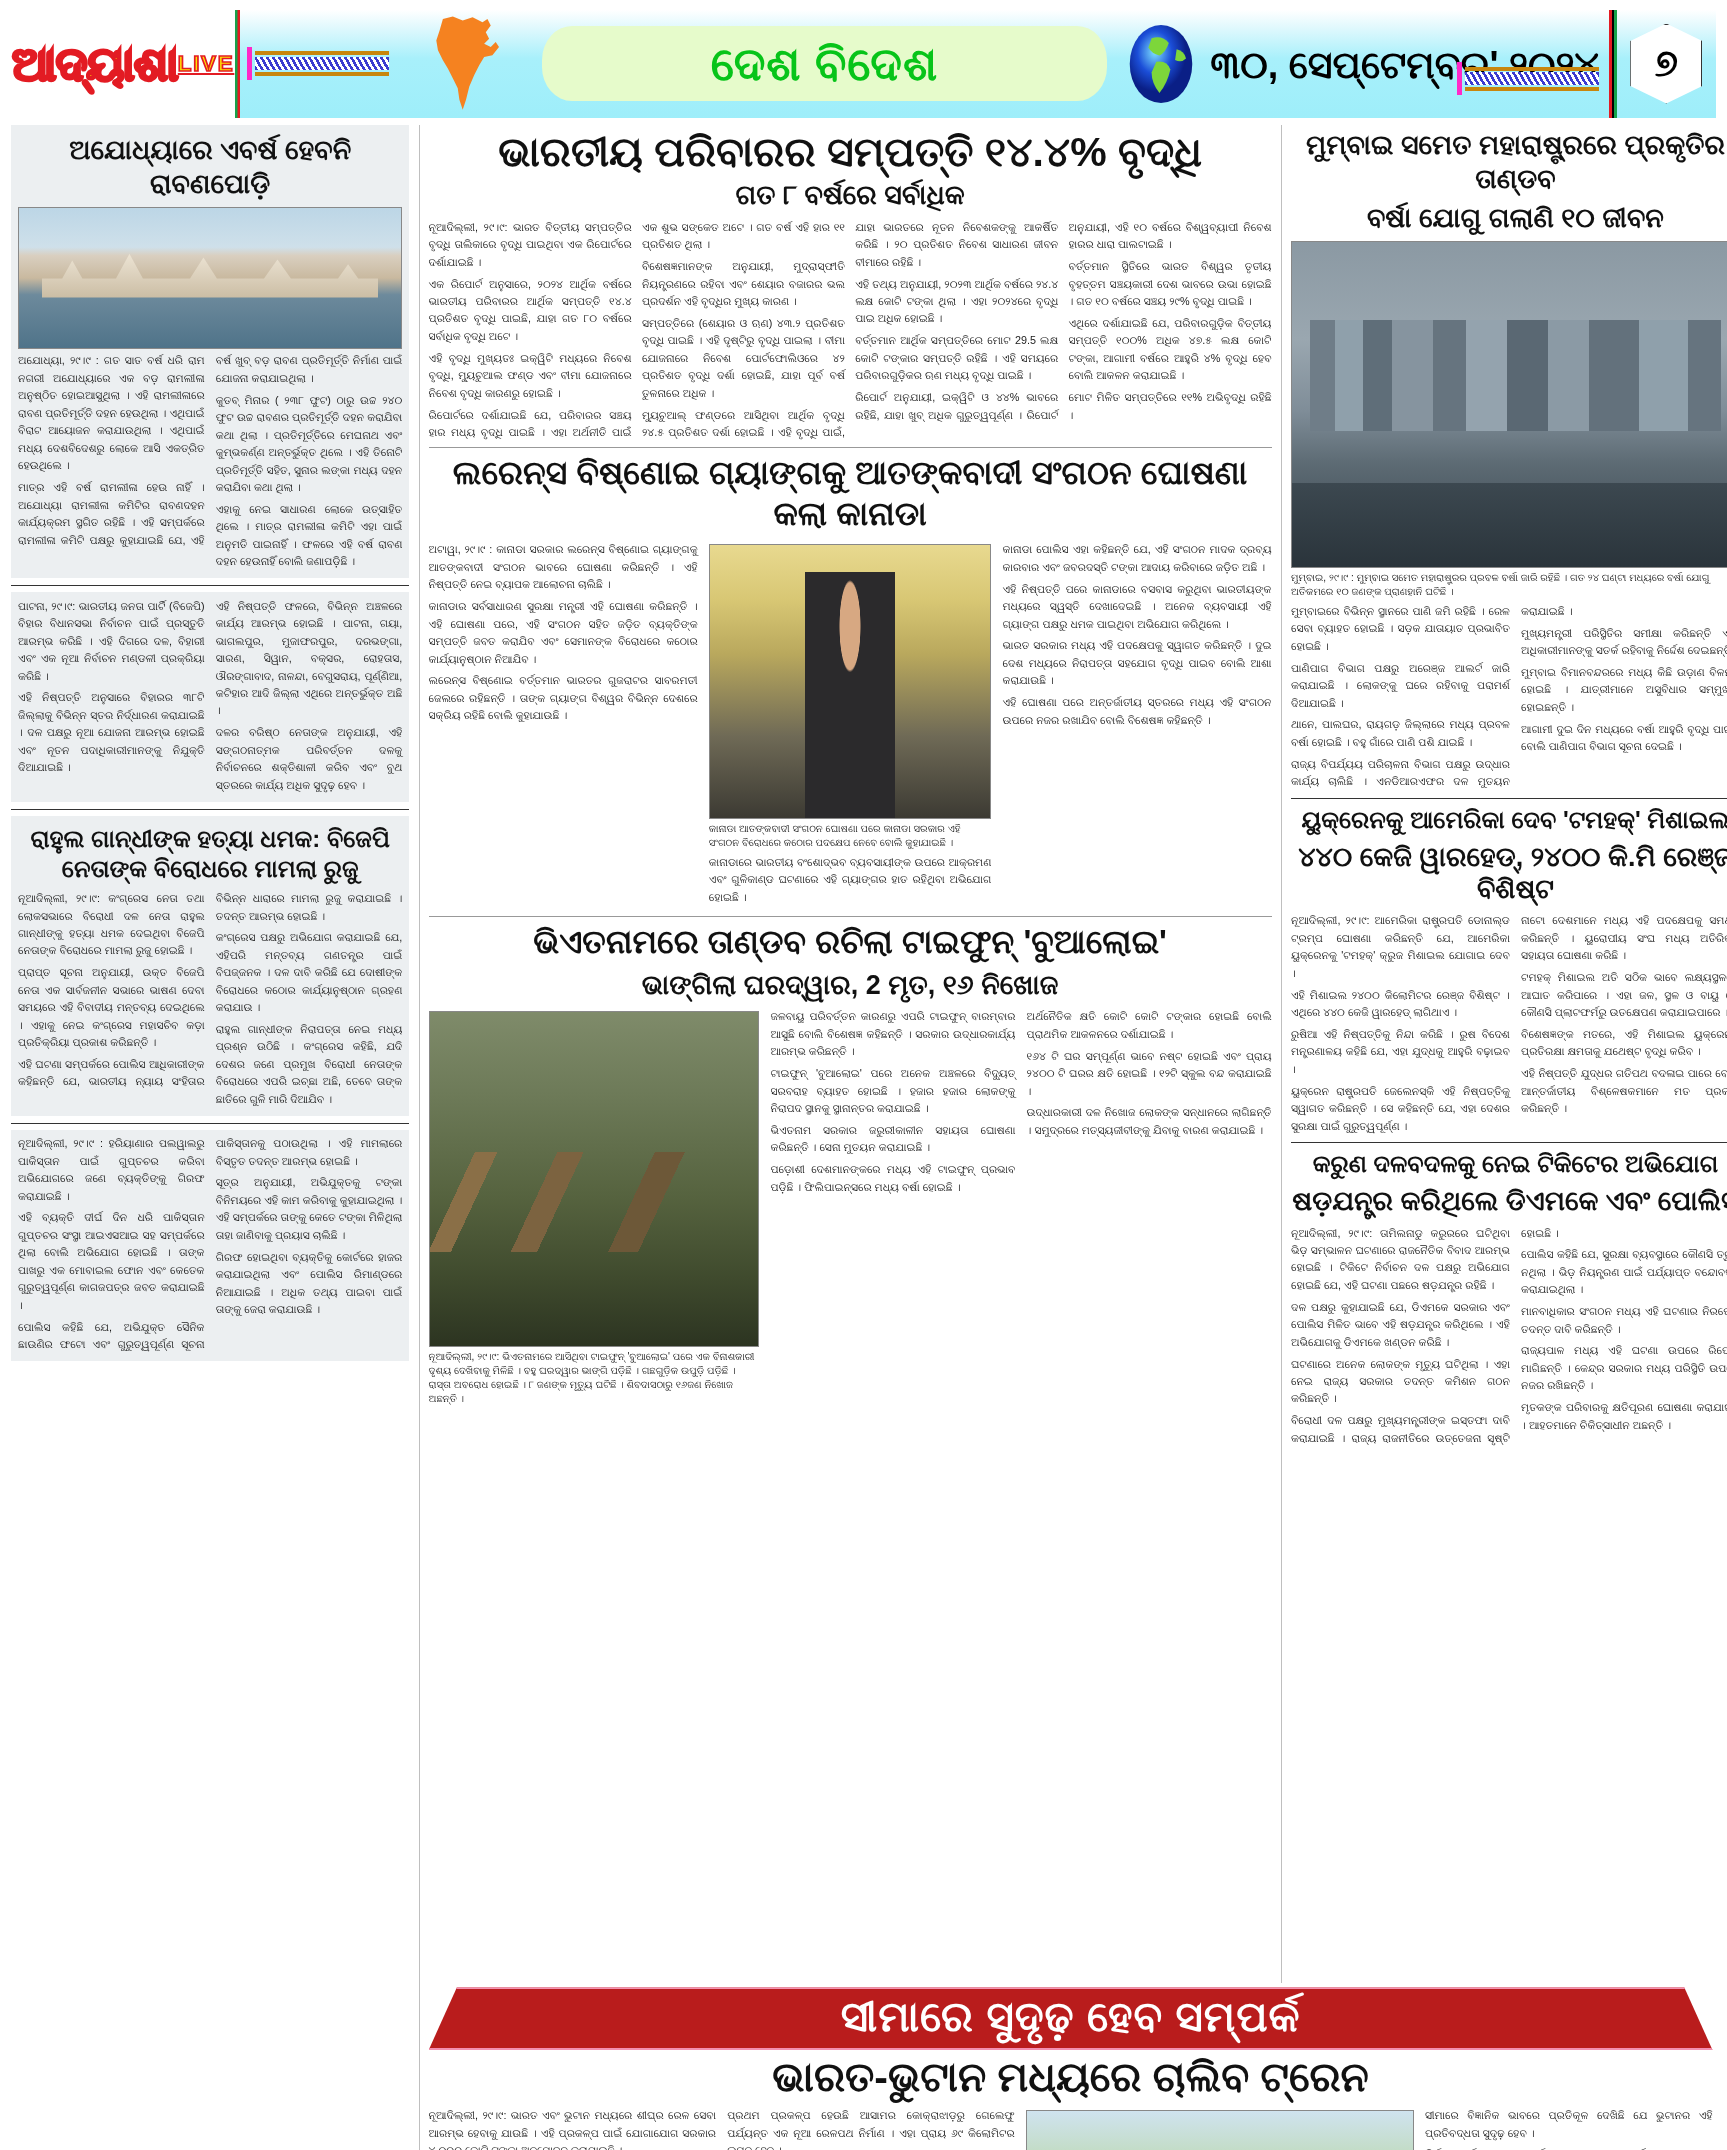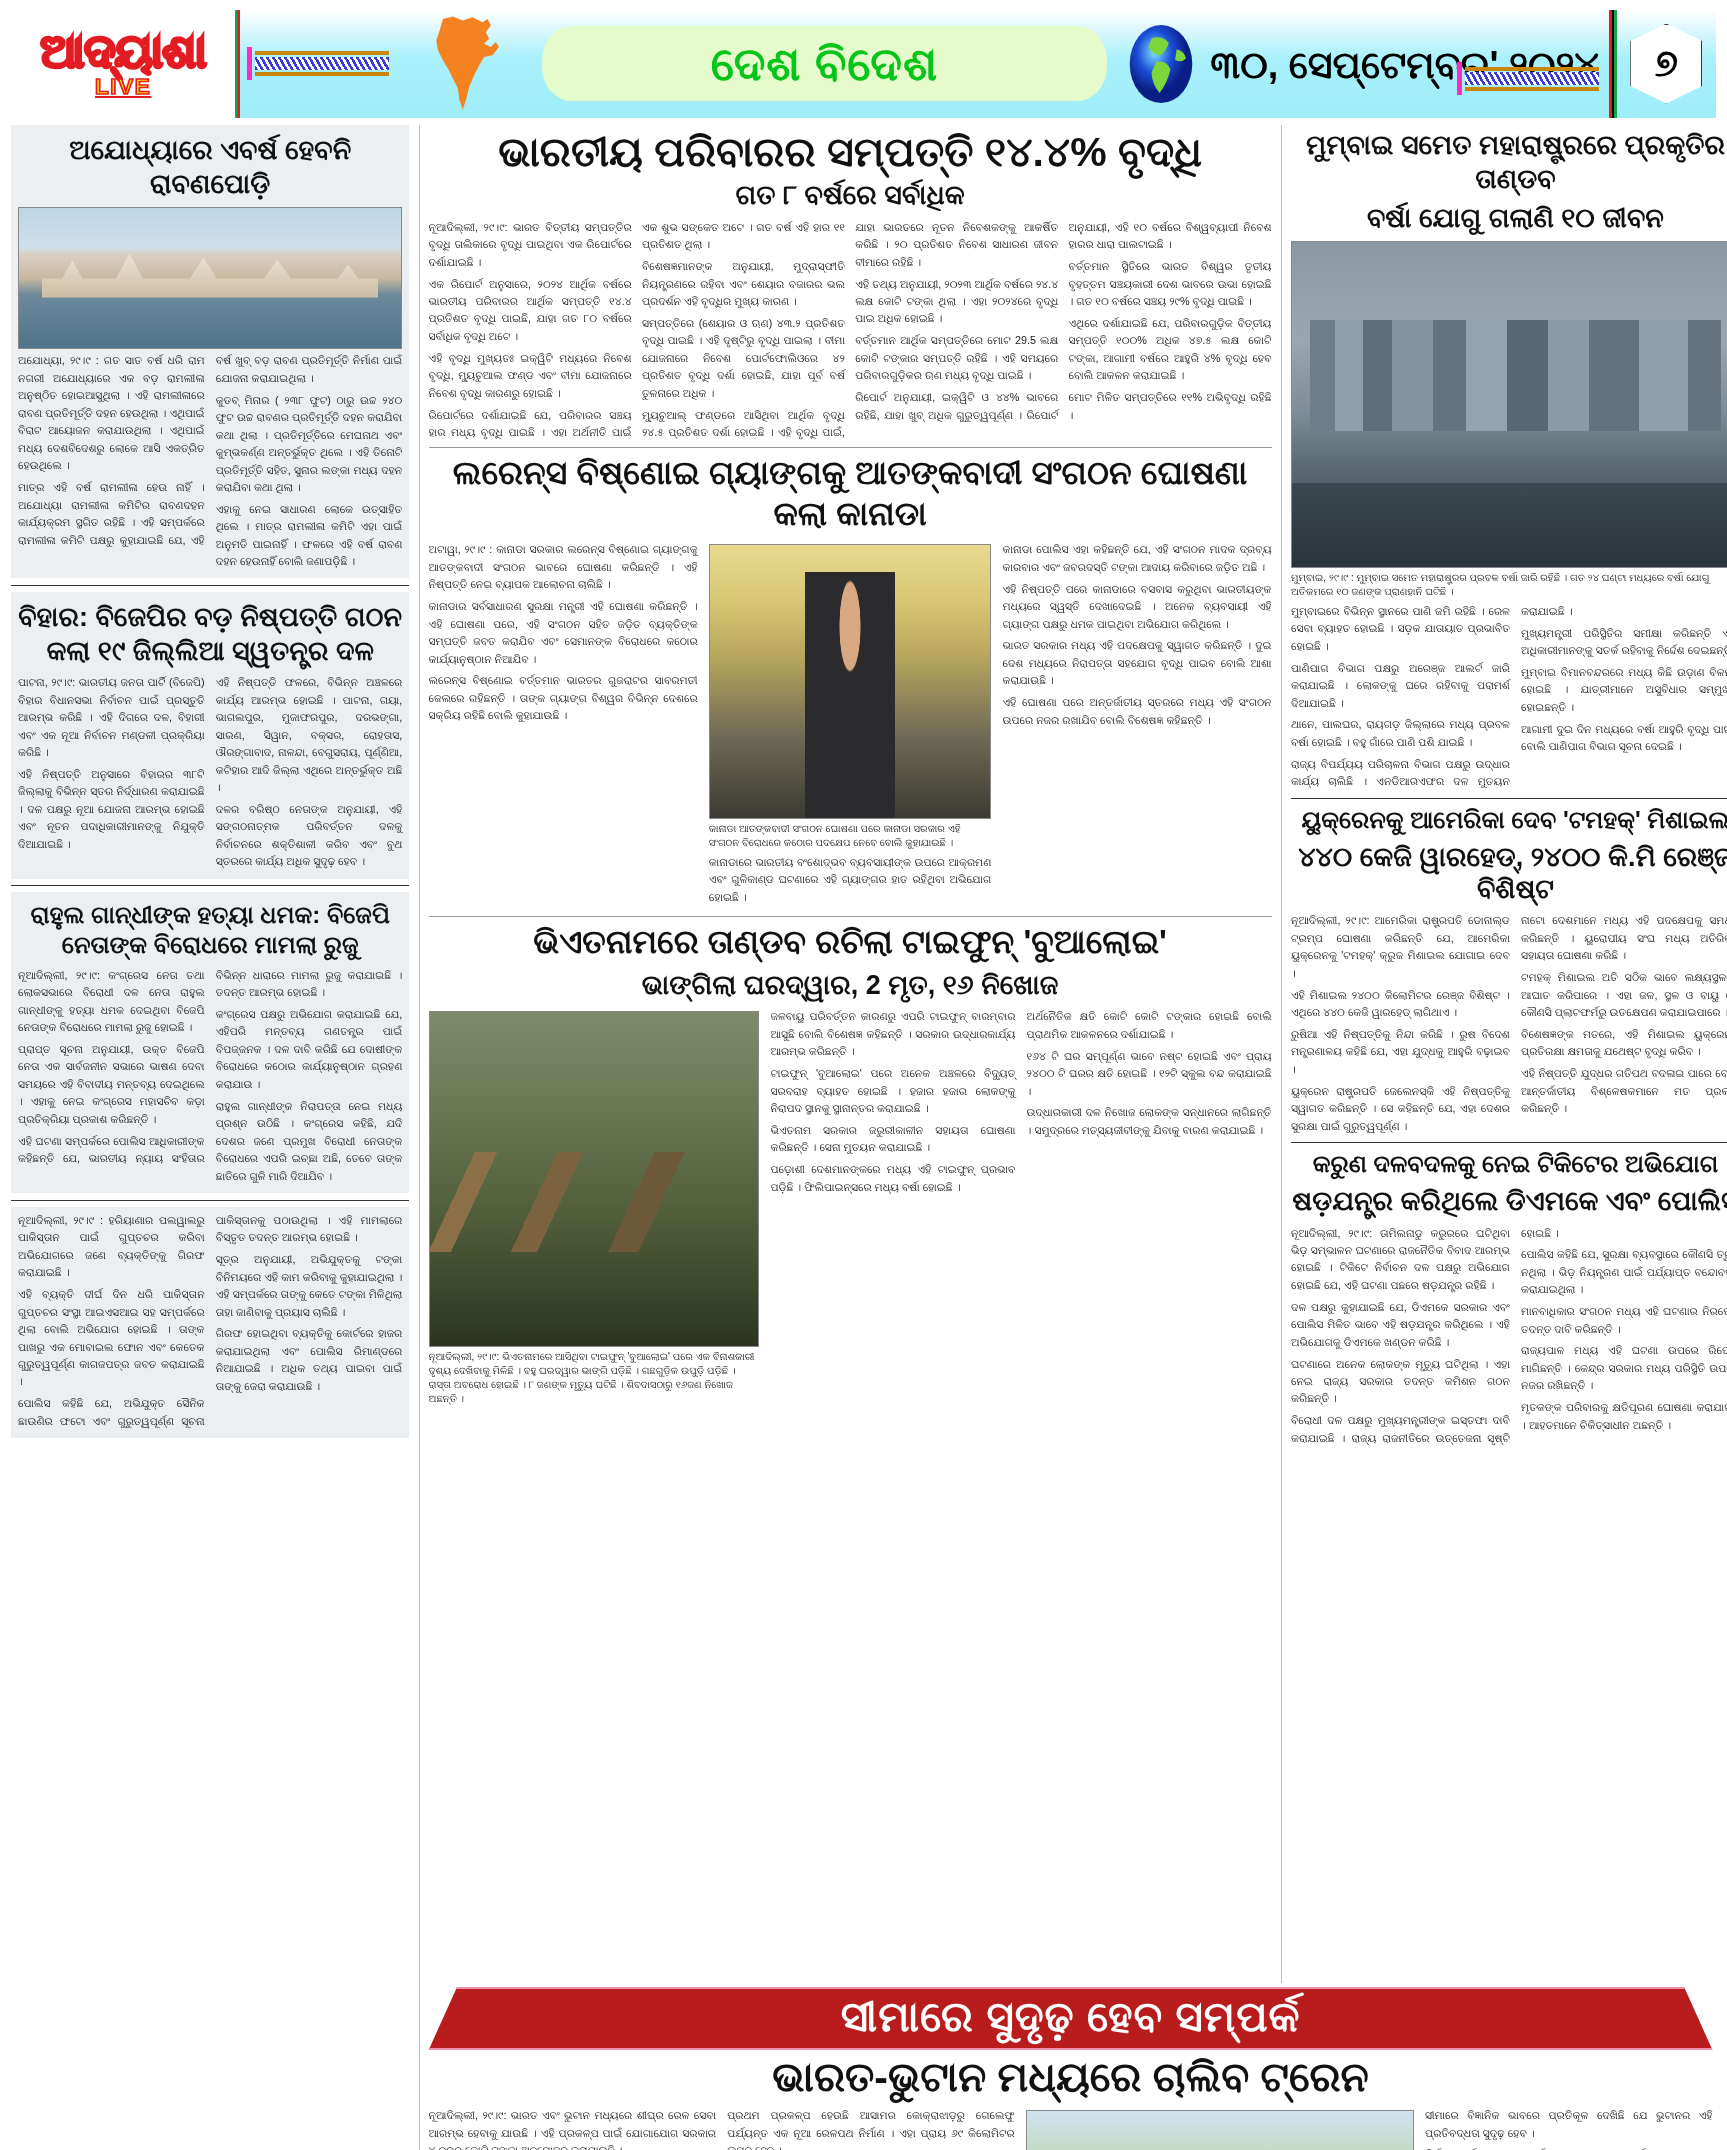--- a/index.html
+++ b/index.html
@@ -25,21 +25,21 @@
     position: relative;
     height: 108px;
     margin: 9.5px 11.2px 0 11.2px;
     background: linear-gradient(to bottom, #ffffff 0%, #ddf8fd 18%, #a8f0fb 45%, #9eeefa 100%);
     display: flex;
     align-items: center;
   }
   .logo-box {
     width: 224px; height: 100%;
     background:#fff;
-    display:flex; flex-direction:column;
+    display:flex; flex-direction:row;
     align-items:center; justify-content:center;
     flex: 0 0 224px;
     position: relative;
   }
   .logo-word {
     font-size: 46px;
     font-weight: bold;
     color: #ffe400;
     -webkit-text-stroke: 3px #e31b23;
     letter-spacing: -0.9px;
@@ -318,21 +318,20 @@
           <p class="bt first">ଅଯୋଧ୍ୟା, ୨୯।୯ : ଗତ ସାତ ବର୍ଷ ଧରି ରାମ ନଗରୀ ଅଯୋଧ୍ୟାରେ ଏକ ବଡ଼ ରାମଲୀଳା ଅନୁଷ୍ଠିତ ହୋଇଆସୁଥିଲା । ଏହି ରାମଲୀଳାରେ ରାବଣ ପ୍ରତିମୂର୍ତ୍ତି ଦହନ ହେଉଥିଲା । ଏଥିପାଇଁ ବିରାଟ ଆୟୋଜନ କରାଯାଉଥିଲା । ଏଥିପାଇଁ ମଧ୍ୟ ଦେଶବିଦେଶରୁ ଲୋକେ ଆସି ଏକତ୍ରିତ ହେଉଥିଲେ ।</p>
           <p class="bt">ମାତ୍ର ଏହି ବର୍ଷ ରାମଲୀଳା ହେଉ ନାହିଁ । ଅଯୋଧ୍ୟା ରାମଲୀଳା କମିଟିର ରାବଣଦହନ କାର୍ଯ୍ୟକ୍ରମ ସ୍ଥଗିତ ରହିଛି । ଏହି ସମ୍ପର୍କରେ ରାମଲୀଳା କମିଟି ପକ୍ଷରୁ କୁହାଯାଇଛି ଯେ, ଏହି ବର୍ଷ ଖୁବ୍ ବଡ଼ ରାବଣ ପ୍ରତିମୂର୍ତ୍ତି ନିର୍ମାଣ ପାଇଁ ଯୋଜନା କରାଯାଇଥିଲା ।</p>
           <p class="bt">କୁତବ୍ ମିନାର ( ୨୩୮ ଫୁଟ) ଠାରୁ ଉଚ୍ଚ ୨୪୦ ଫୁଟ ଉଚ୍ଚ ରାବଣର ପ୍ରତିମୂର୍ତ୍ତି ଦହନ କରାଯିବା କଥା ଥିଲା । ପ୍ରତିମୂର୍ତ୍ତିରେ ମେଘନାଥ ଏବଂ କୁମ୍ଭକର୍ଣ୍ଣ ଅନ୍ତର୍ଭୁକ୍ତ ଥିଲେ । ଏହି ତିନୋଟି ପ୍ରତିମୂର୍ତ୍ତି ସହିତ, ସୁନାର ଲଙ୍କା ମଧ୍ୟ ଦହନ କରାଯିବା କଥା ଥିଲା ।</p>
           <p class="bt">ଏହାକୁ ନେଇ ସାଧାରଣ ଲୋକେ ଉତ୍ସାହିତ ଥିଲେ । ମାତ୍ର ରାମଲୀଳା କମିଟି ଏହା ପାଇଁ ଅନୁମତି ପାଇନାହିଁ । ଫଳରେ ଏହି ବର୍ଷ ରାବଣ ଦହନ ହେଉନାହିଁ ବୋଲି ଜଣାପଡ଼ିଛି ।</p>
         </div>
       </div>
 
       <hr class="hrule">
 
       <div class="shade">
-        <h2 class="hl">ବିହାର: ବିଜେପିର ବଡ଼ ନିଷ୍ପତ୍ତି ଗଠନ କଲା ୧୯ ଜିଲ୍ଲିଆ ସ୍ୱତନ୍ତ୍ର ଦଳ</h2>
         <div class="body-cols-2">
           <p class="bt first">ପାଟନା, ୨୯।୯: ଭାରତୀୟ ଜନତା ପାର୍ଟି (ବିଜେପି) ବିହାର ବିଧାନସଭା ନିର୍ବାଚନ ପାଇଁ ପ୍ରସ୍ତୁତି ଆରମ୍ଭ କରିଛି । ଏହି ଦିଗରେ ଦଳ, ବିହାରୀ ଏବଂ ଏକ ନୂଆ ନିର୍ବାଚନ ମଣ୍ଡଳୀ ପ୍ରକ୍ରିୟା କରିଛି ।</p>
           <p class="bt">ଏହି ନିଷ୍ପତ୍ତି ଅନୁସାରେ ବିହାରର ୩୮ଟି ଜିଲ୍ଲାକୁ ବିଭିନ୍ନ ସ୍ତର ନିର୍ଦ୍ଧାରଣ କରାଯାଇଛି । ଦଳ ପକ୍ଷରୁ ନୂଆ ଯୋଜନା ଆରମ୍ଭ ହୋଇଛି ଏବଂ ନୂତନ ପଦାଧିକାରୀମାନଙ୍କୁ ନିଯୁକ୍ତି ଦିଆଯାଇଛି ।</p>
           <p class="bt">ଏହି ନିଷ୍ପତ୍ତି ଫଳରେ, ବିଭିନ୍ନ ଅଞ୍ଚଳରେ କାର୍ଯ୍ୟ ଆରମ୍ଭ ହୋଇଛି । ପାଟନା, ଗୟା, ଭାଗଲପୁର, ମୁଜାଫରପୁର, ଦରଭଙ୍ଗା, ସାରଣ, ସିୱାନ, ବକ୍ସର, ରୋହତାସ, ଔରଙ୍ଗାବାଦ, ନାଳନ୍ଦା, ବେଗୁସରାୟ, ପୂର୍ଣ୍ଣିଆ, କଟିହାର ଆଦି ଜିଲ୍ଲା ଏଥିରେ ଅନ୍ତର୍ଭୁକ୍ତ ଅଛି ।</p>
           <p class="bt">ଦଳର ବରିଷ୍ଠ ନେତାଙ୍କ ଅନୁଯାୟୀ, ଏହି ସଙ୍ଗଠନାତ୍ମକ ପରିବର୍ତ୍ତନ ଦଳକୁ ନିର୍ବାଚନରେ ଶକ୍ତିଶାଳୀ କରିବ ଏବଂ ବୁଥ ସ୍ତରରେ କାର୍ଯ୍ୟ ଅଧିକ ସୁଦୃଢ଼ ହେବ ।</p>
         </div>
       </div>
 
       <hr class="hrule">
 

